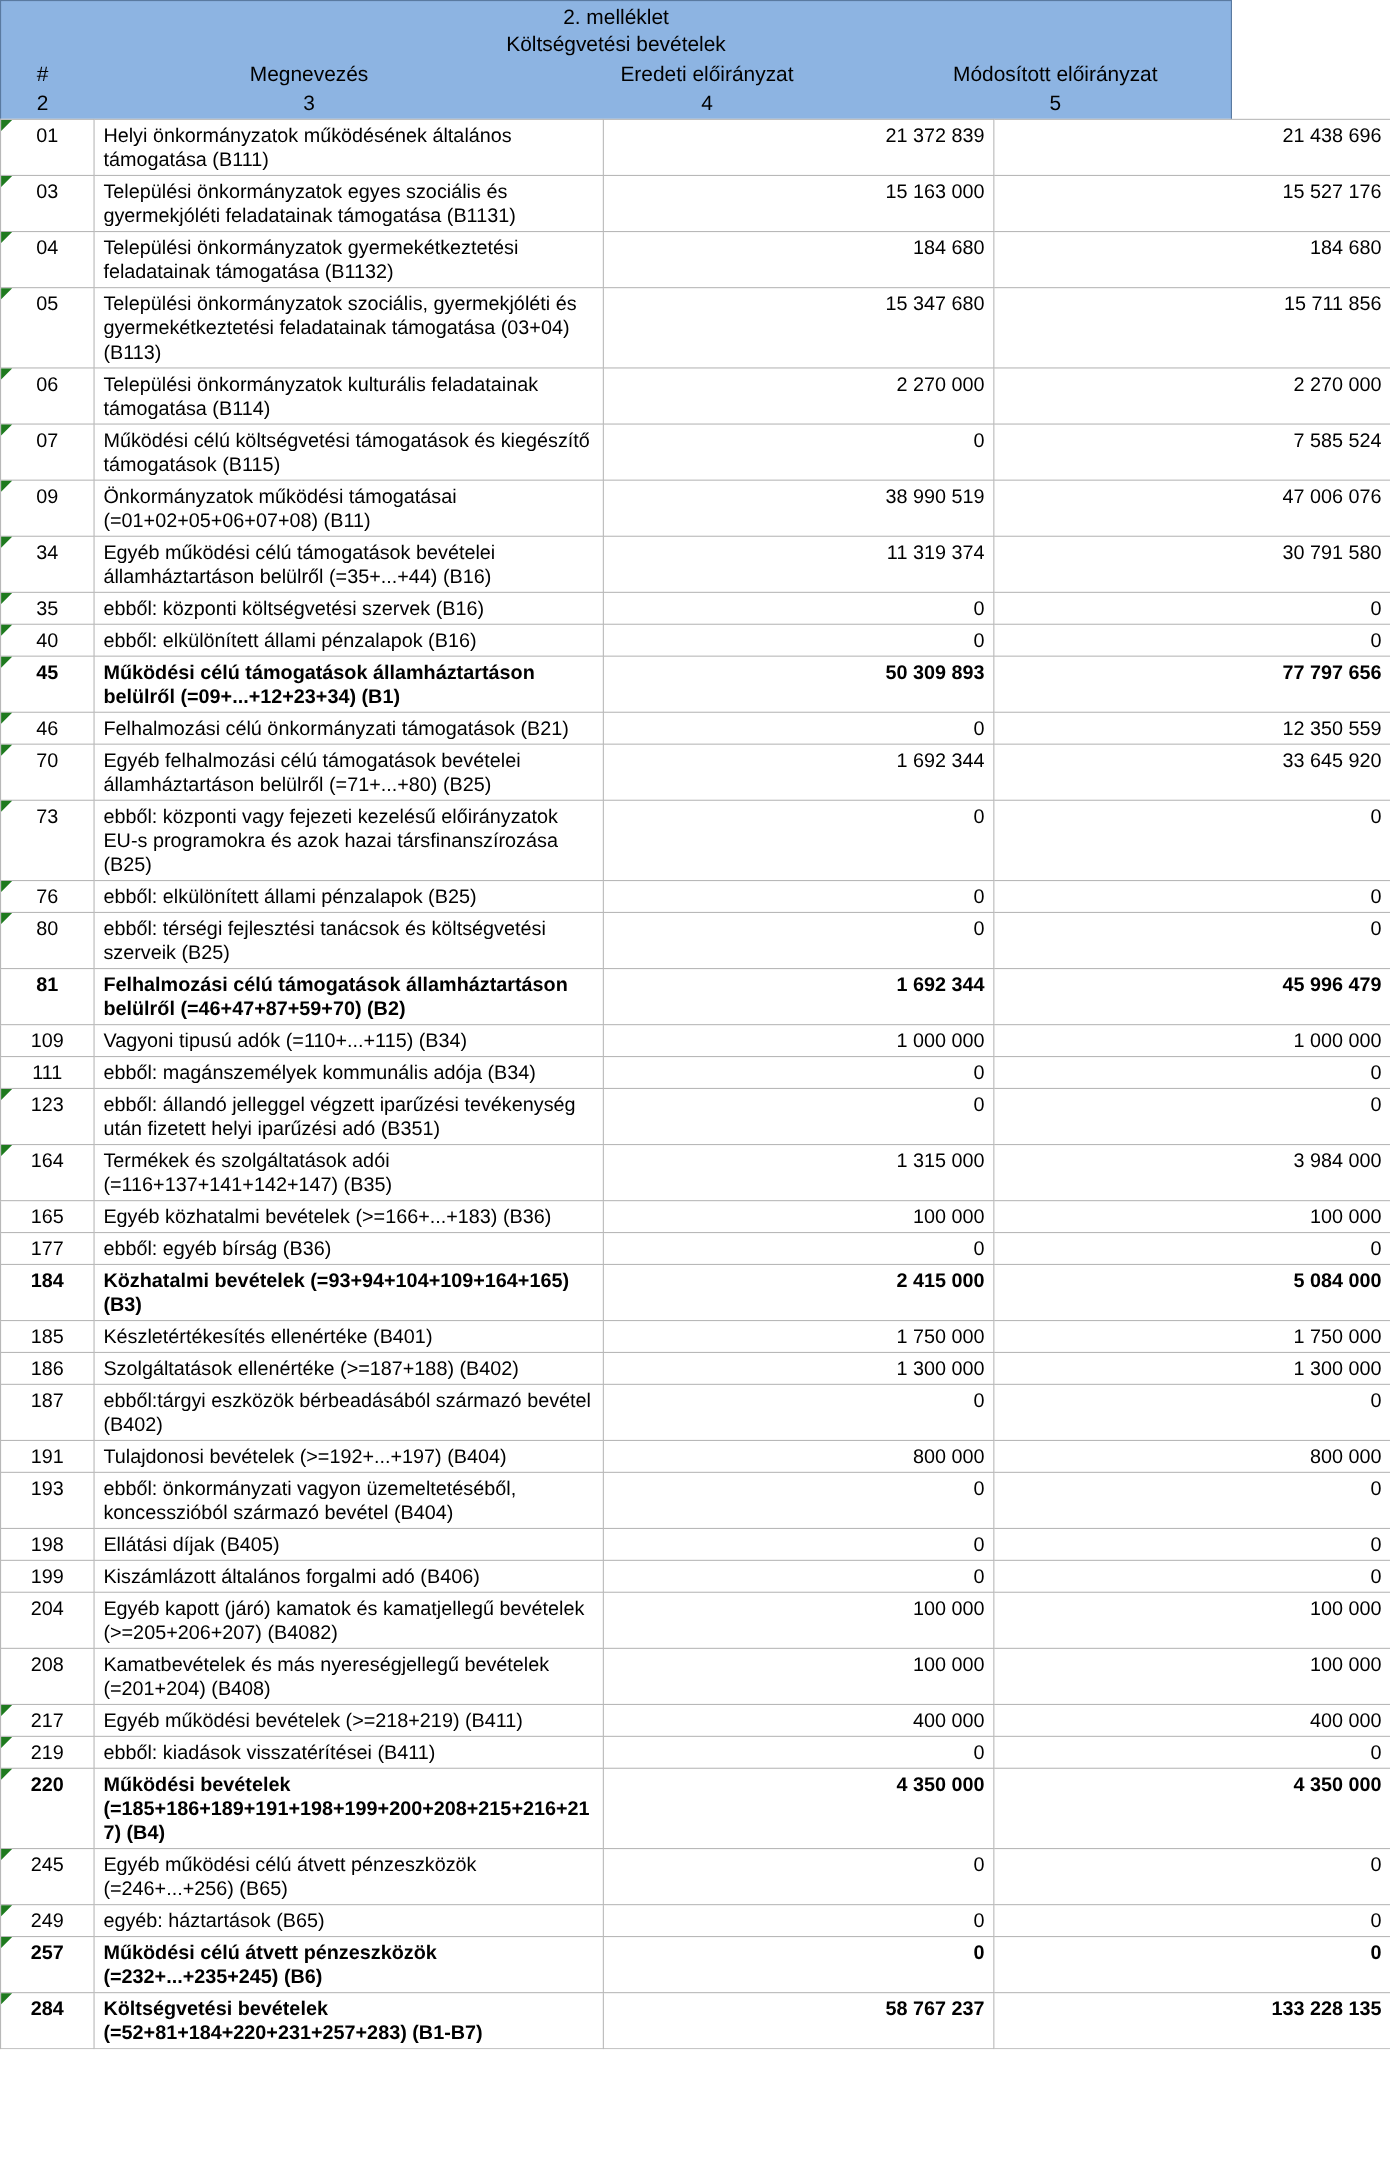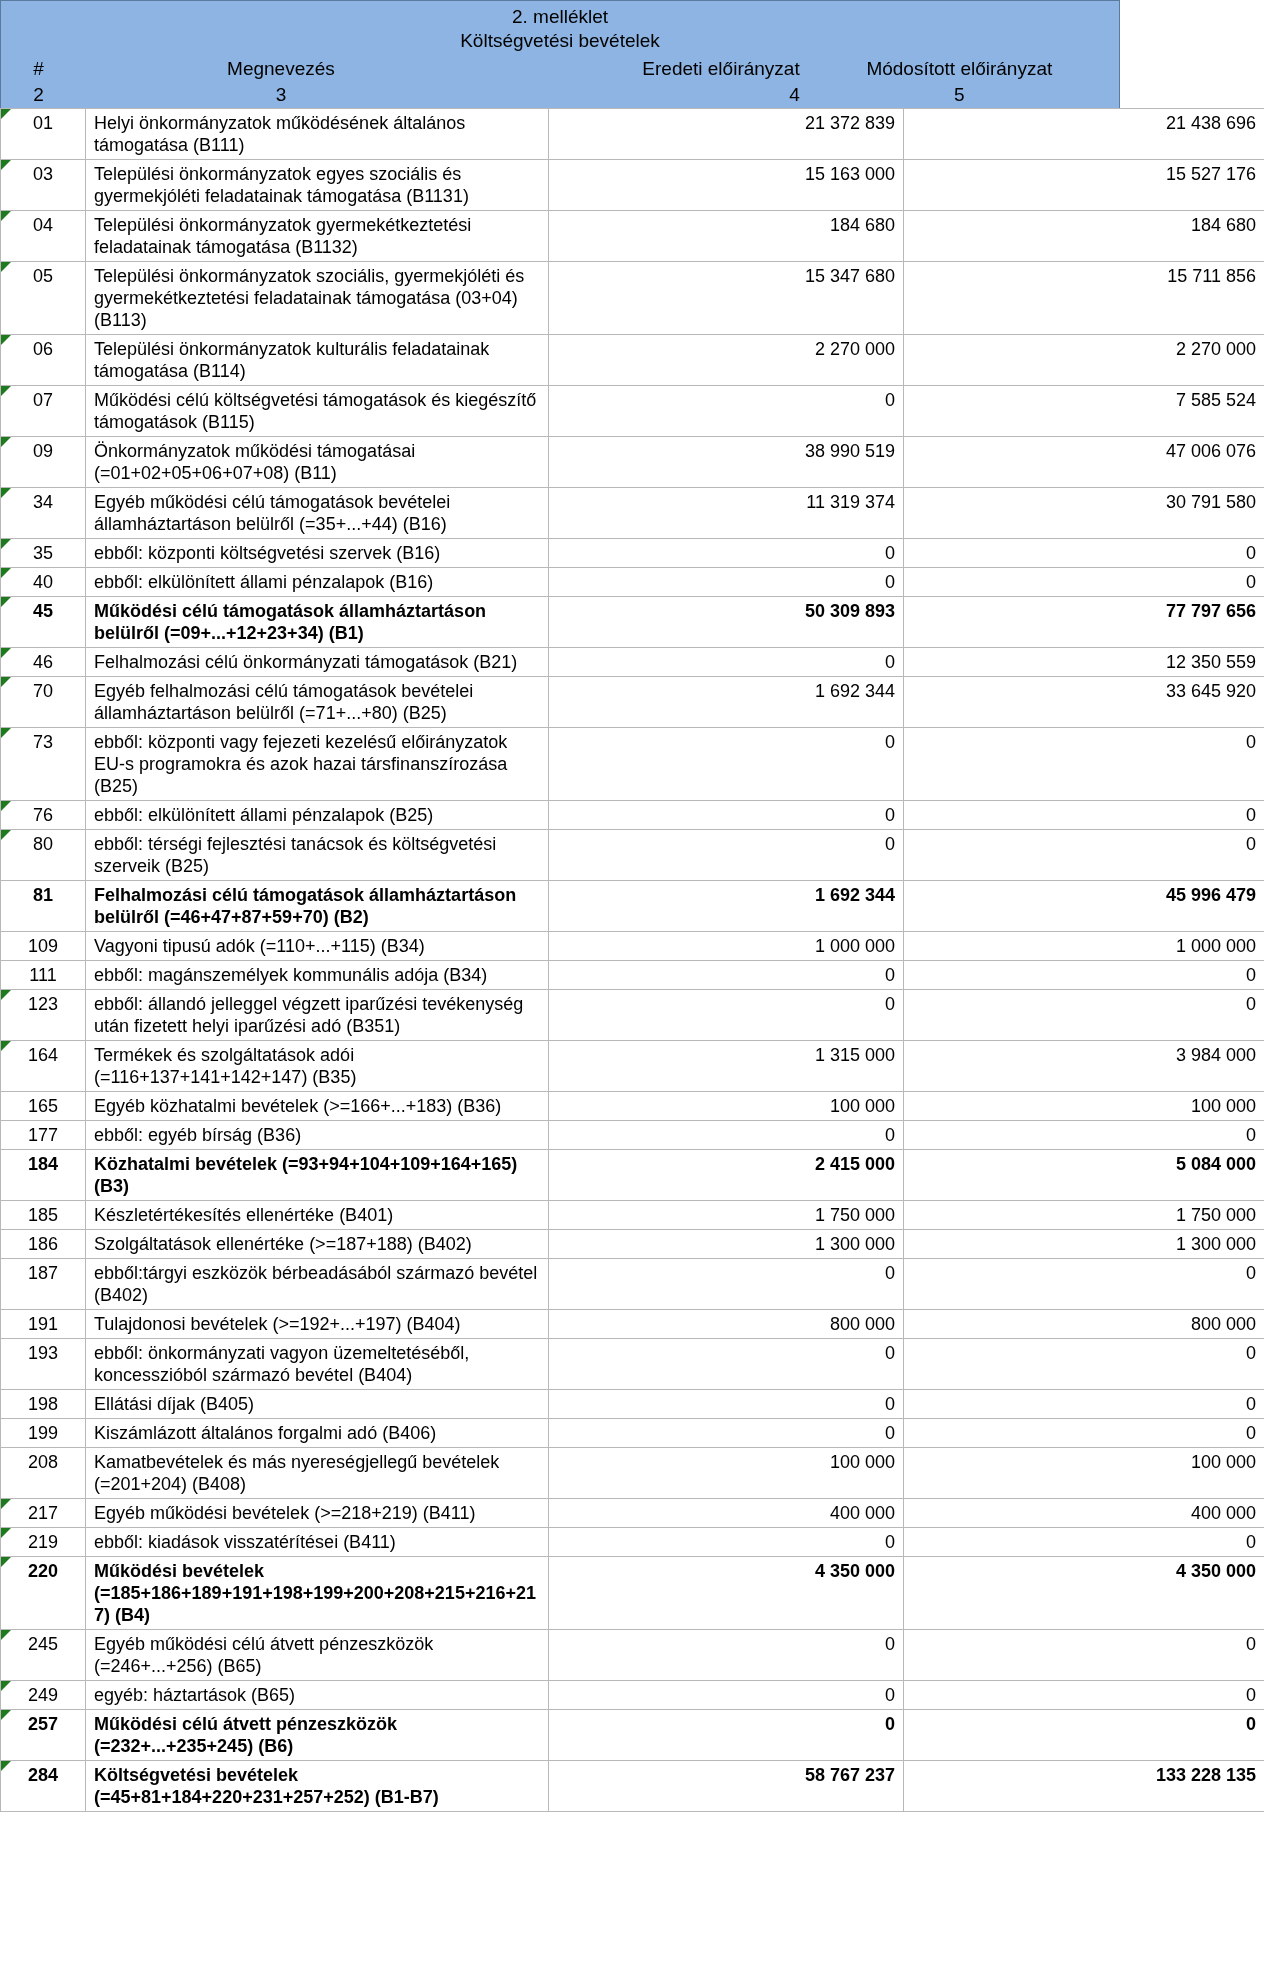--- a/index.html
+++ b/index.html
@@ -30,21 +30,21 @@
     font-size: 19px;
     line-height: 24px;
     white-space: pre;
   }
   .cols-row, .idx-row { display: flex; }
   .cols-row { font-size: 19px; line-height: 28px; margin-top: 2px; }
   .idx-row  { font-size: 19px; line-height: 23px; padding-bottom: 2px; }
   .hc { text-align: center; }
   .w-num  { width: 85px;  }
   .w-name { width: 463px; }
-  .w-orig { width: 355px; text-align: right; }
+  .w-orig { width: 355px; }
   .w-mod  { width: 361px; }
 
   
   table.budget {
     width: 1264px;
     border-collapse: collapse;
     table-layout: fixed;
   }
   table.budget td {
     border: 1px solid var(--grid);
@@ -287,20 +287,26 @@
           <td class="val">0</td>
           <td class="val">0</td>
         </tr>
         <tr>
           <td class="num">199</td>
           <td class="name">Kiszámlázott általános forgalmi adó (B406)</td>
           <td class="val">0</td>
           <td class="val">0</td>
         </tr>
         <tr>
+          <td class="num">204</td>
+          <td class="name">Egyéb kapott (járó) kamatok és kamatjellegű bevételek (&gt;=205+206+207) (B4082)</td>
+          <td class="val">100 000</td>
+          <td class="val">100 000</td>
+        </tr>
+        <tr>
           <td class="num">208</td>
           <td class="name">Kamatbevételek és más nyereségjellegű bevételek (=201+204) (B408)</td>
           <td class="val">100 000</td>
           <td class="val">100 000</td>
         </tr>
         <tr>
           <td class="num"><span class="marker"></span>217</td>
           <td class="name">Egyéb működési bevételek (&gt;=218+219) (B411)</td>
           <td class="val">400 000</td>
           <td class="val">400 000</td>
@@ -330,20 +336,20 @@
           <td class="val">0</td>
         </tr>
         <tr class="bold">
           <td class="num"><span class="marker"></span>257</td>
           <td class="name">Működési célú átvett pénzeszközök (=232+...+235+245) (B6)</td>
           <td class="val">0</td>
           <td class="val">0</td>
         </tr>
         <tr class="bold">
           <td class="num"><span class="marker"></span>284</td>
-          <td class="name">Költségvetési bevételek (=45+81+184+220+231+257+252) (B1-B7)</td>
+          <td class="name">Költségvetési bevételek (=52+81+184+220+231+257+283) (B1-B7)</td>
           <td class="val">58 767 237</td>
           <td class="val">133 228 135</td>
         </tr>
       </tbody>
   </table>
 
 </div>
 
 </body></html>

